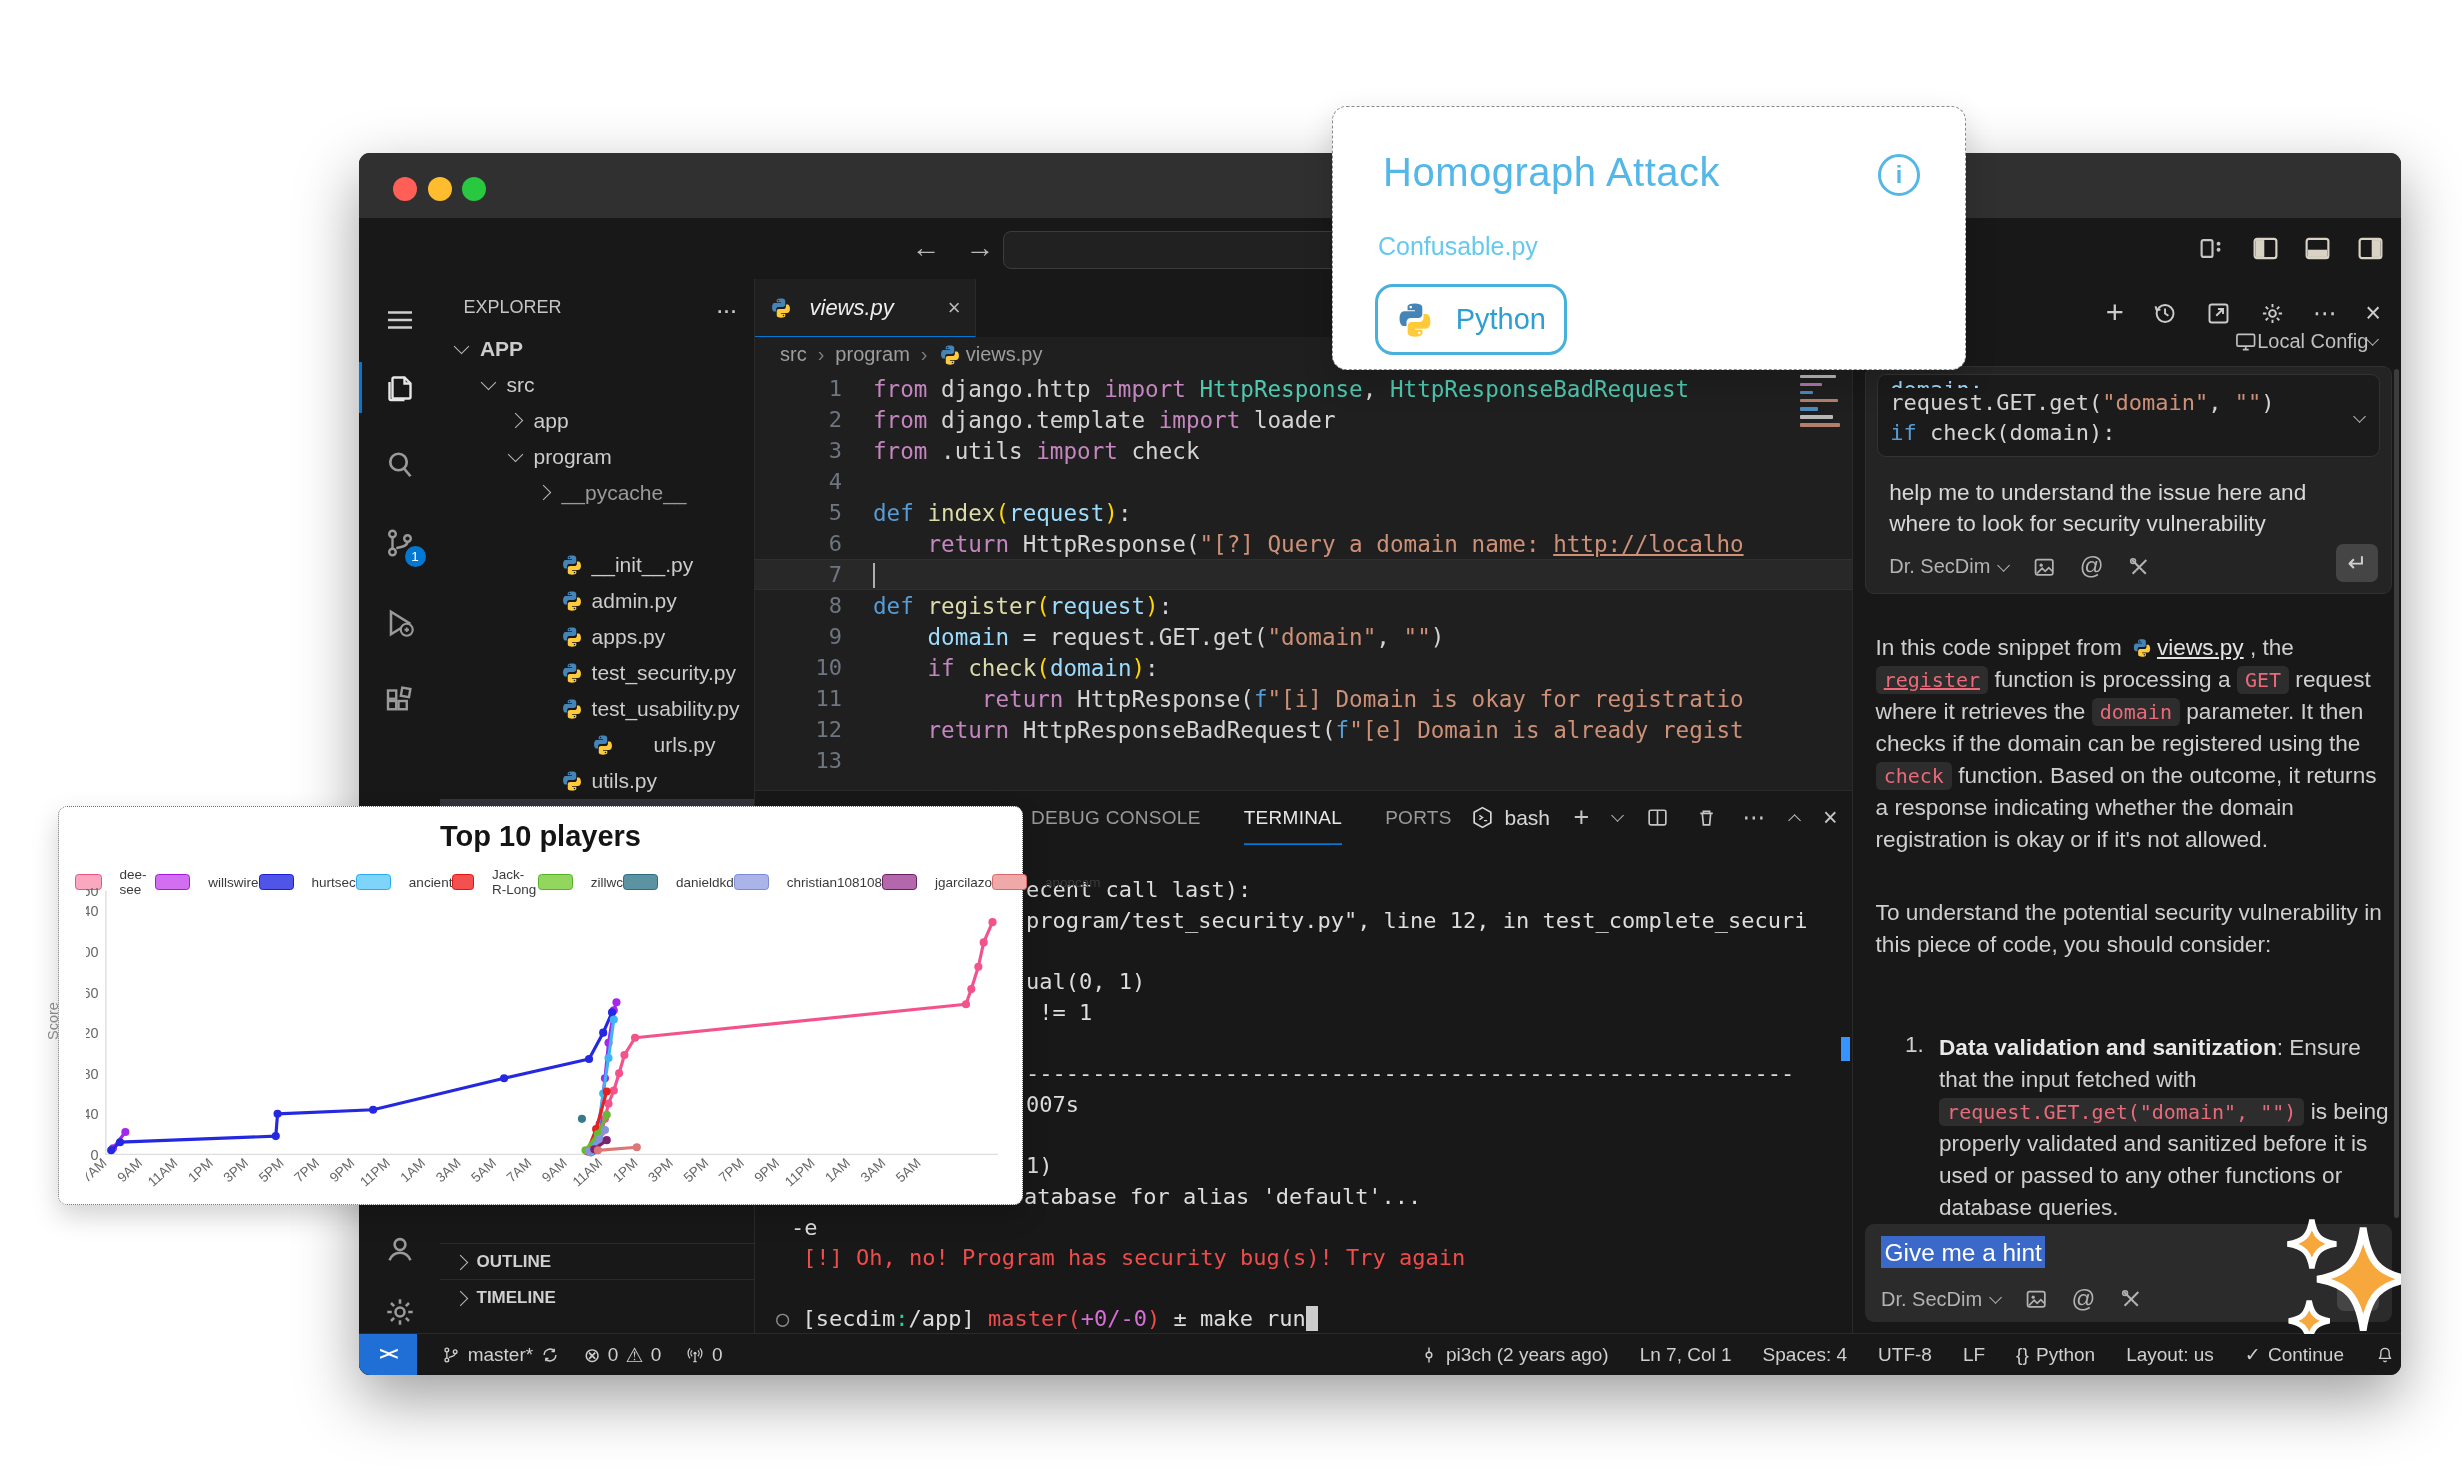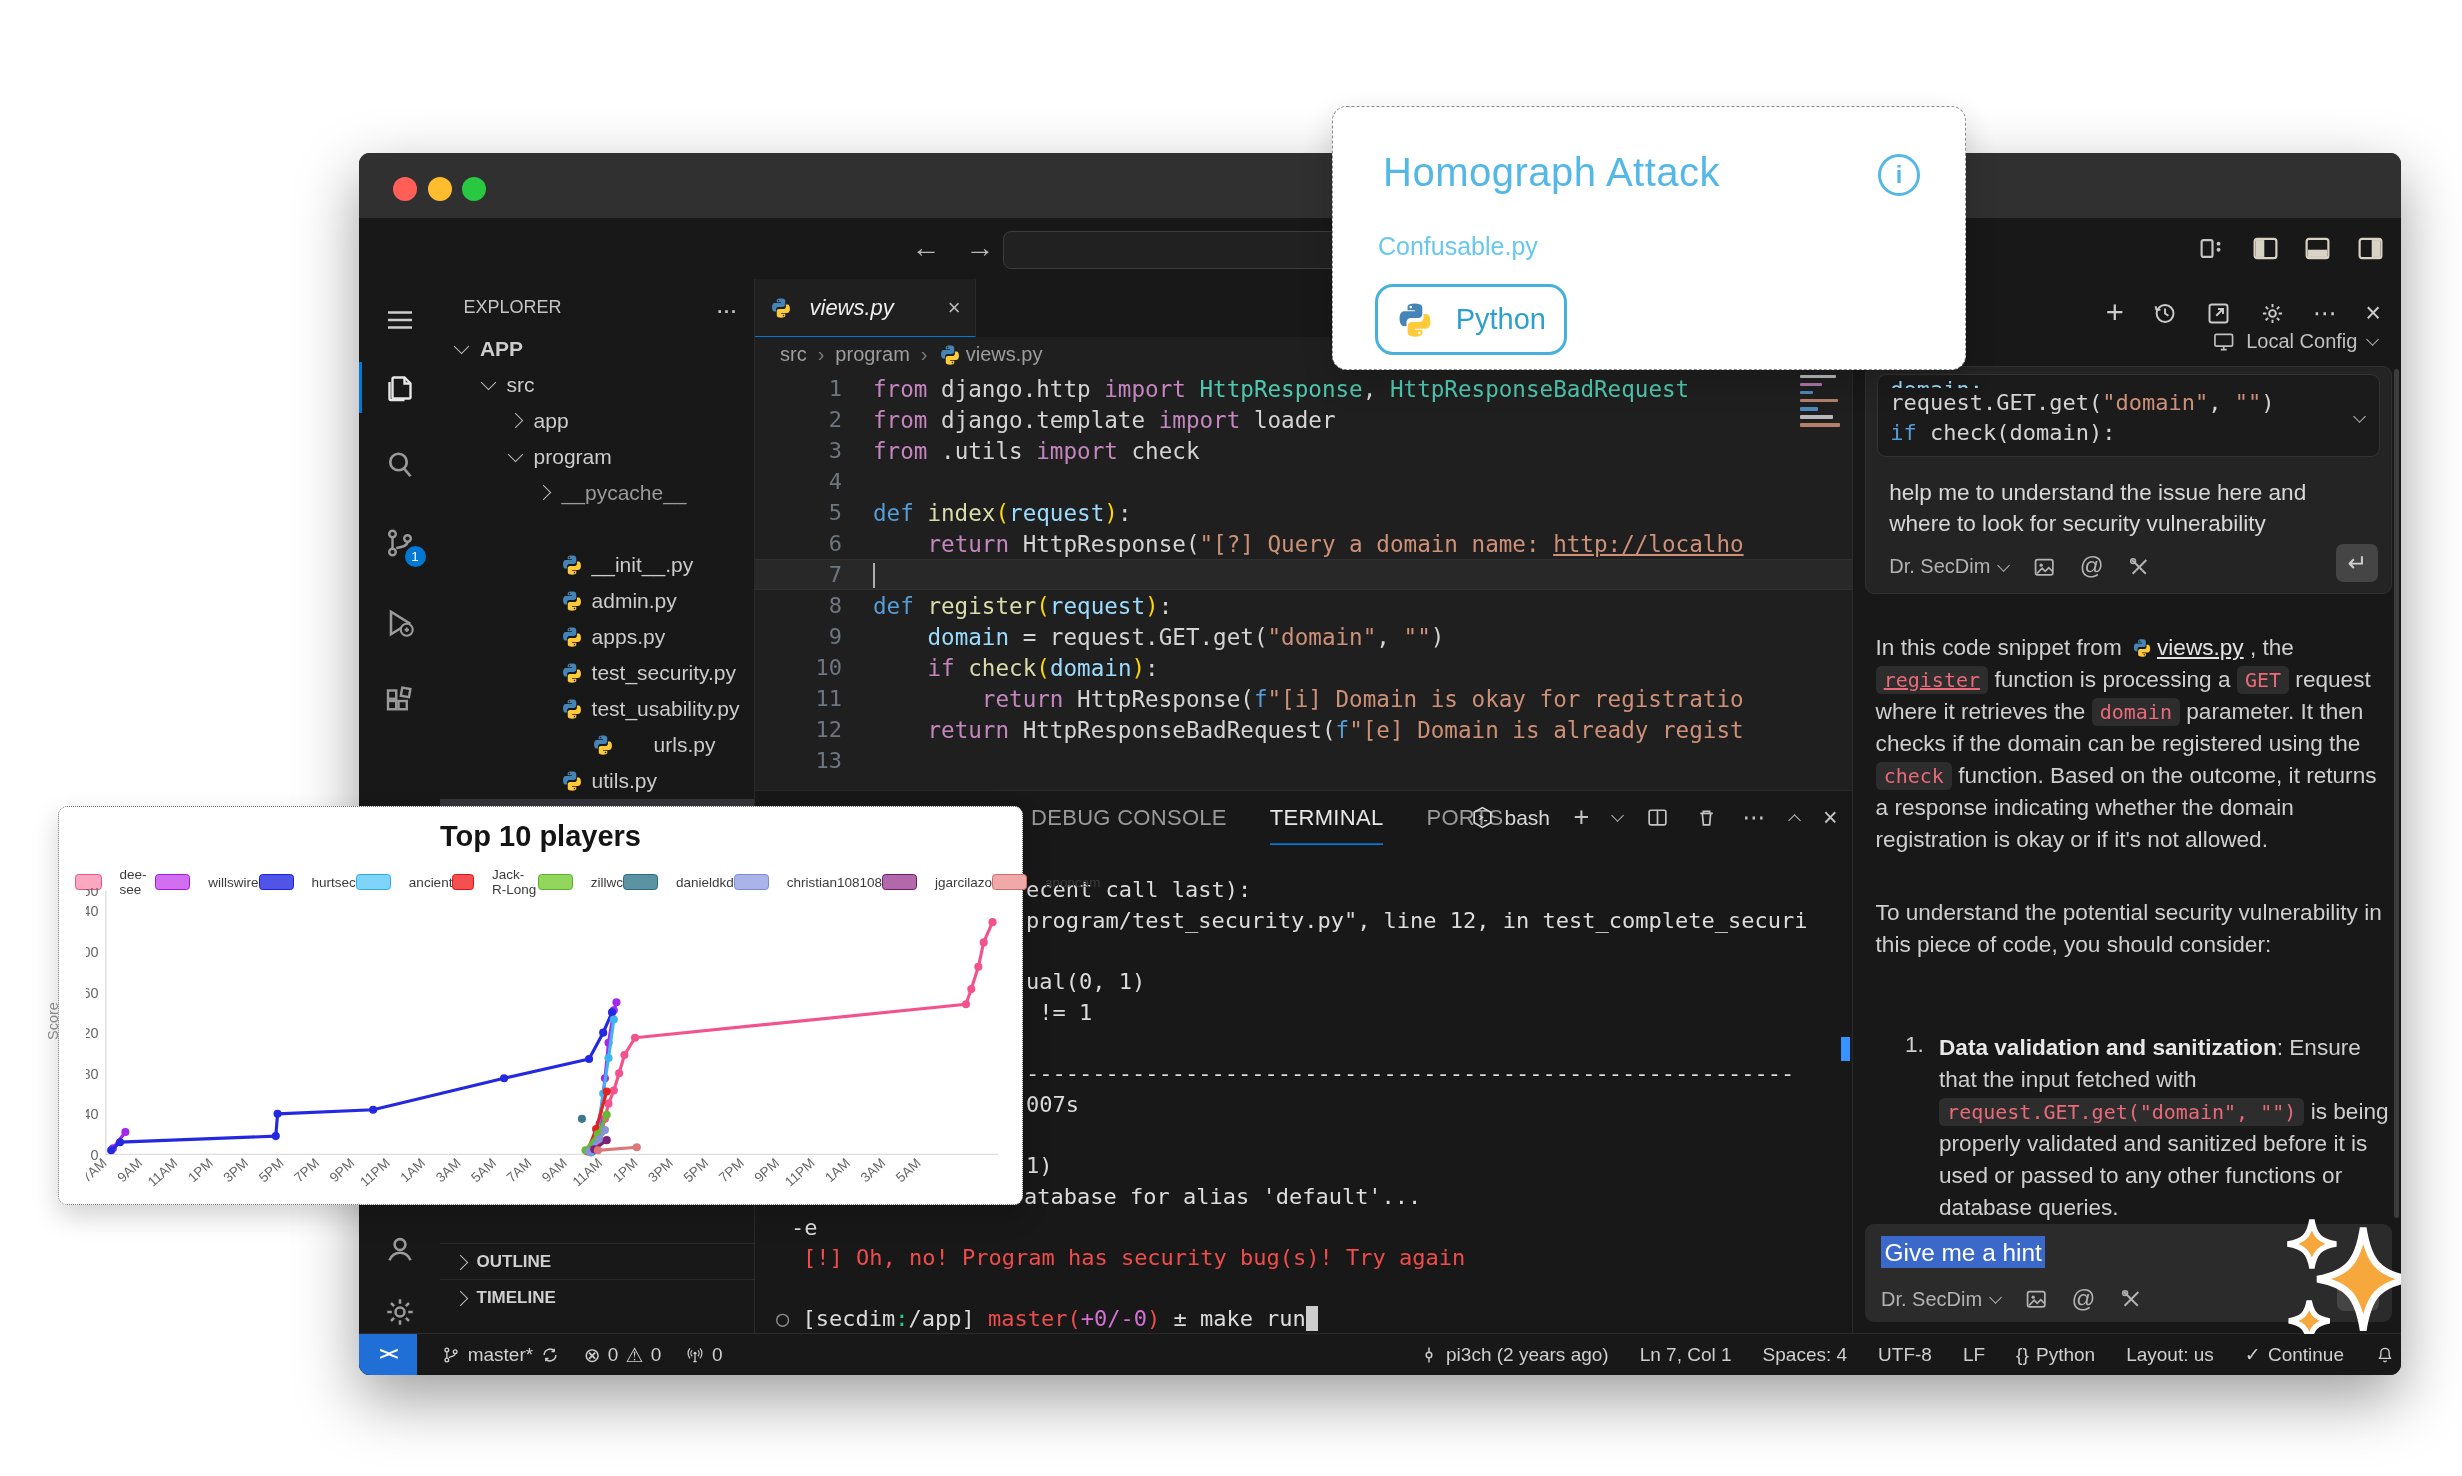--- a/index.html
+++ b/index.html
@@ -48,37 +48,37 @@
   .cline .ln{width:87px;text-align:right;color:#6e7681;flex:none;padding-right:31px;font-size:22px;}
   .cline.cur{background:rgba(255,255,255,0.045);box-shadow:inset 0 0.9px 0 #303030, inset 0 -0.9px 0 #303030;}
   .caret{display:inline-block;width:1.8px;height:25px;background:#aeafad;vertical-align:middle;}
   .tk-k{color:#C586C0;} .tk-d{color:#569CD6;} .tk-f{color:#DCDCAA;} .tk-s{color:#CE9178;}
   .tk-u{color:#CE9178;text-decoration:underline;} .tk-v{color:#9CDCFE;} .tk-p{color:#D4D4D4;}
   .tk-t{color:#4EC9B0;} .tk-y{color:#ffd700;}
   .minimap{position:absolute;top:83px;right:9px;width:43px;}
   .minimap div{height:3.6px;margin:4.5px 0;border-radius:0.9px;opacity:.85;}
   
   .panel{position:absolute;top:511px;left:0;right:0;bottom:0;background:#181818;border-top:0.9px solid #2a2a2a;}
-  .ptabs{position:absolute;top:0;left:0;right:0;height:54px;display:flex;align-items:flex-start;padding-left:276px;color:#9a9a9a;font-size:22px;letter-spacing:0.3px;}
+  .ptabs{position:absolute;top:0;left:0;right:0;height:54px;display:flex;align-items:flex-start;padding-left:276px;color:#9a9a9a;font-size:19px;letter-spacing:0.3px;}
   .ptab{margin-right:43px;height:54px;display:flex;align-items:center;}
   .ptab.active{color:#e7e7e7;box-shadow:inset 0 -1.8px 0 #0078d4;}
   .picons{position:absolute;right:14.5px;top:11px;display:flex;align-items:center;gap:23.5px;color:#c5c5c5;font-size:22.6px;}
   .picons svg{width:25px;height:25px;}
   .pshell{display:flex;align-items:center;gap:9px;font-size:21px;color:#d7d7d7;}
   #term-lines{position:absolute;inset:0;font-family:"DejaVu Sans Mono",monospace;font-size:22px;}
   .tline{position:absolute;white-space:pre;}
   .tm-w{color:#dddddd;} .tm-r{color:#f14c4c;} .tm-g{color:#23d18b;} .tm-m{color:#d670d6;} .tm-dim{color:#8a8a8a;}
   #term-prompt{position:absolute;left:21px;top:515px;white-space:pre;font-family:"DejaVu Sans Mono",monospace;font-size:22px;}
   .blockcaret{display:inline-block;width:12.6px;height:24.4px;background:#cccccc;vertical-align:-4.5px;}
   .term-mark{position:absolute;right:1.8px;top:246px;width:9px;height:23.5px;background:#3794ff;}
   
   .chat{position:absolute;top:126px;left:1493px;right:0;bottom:41px;background:#181818;border-left:0.9px solid #2a2a2a;overflow:hidden;}
   .chat-icons{position:absolute;top:16.3px;right:20px;display:flex;gap:27px;align-items:center;color:#cccccc;font-size:27px;}
   .chat-icons svg{width:27px;height:27px;}
-  .cfgrow{position:absolute;top:51px;right:23.5px;display:flex;align-items:center;gap:11px;color:#c0c0c0;font-size:20px;}
+  .cfgrow{position:absolute;top:51px;right:23.5px;display:flex;align-items:center;color:#c0c0c0;font-size:20px;}
   .cfgrow svg{width:23.5px;height:23.5px;}
   .chev-s{width:8.1px;height:8.1px;border-right:1.8px solid #bbb;border-bottom:1.8px solid #bbb;display:inline-block;transform:rotate(45deg);margin-top:-3.6px;}
   .msgbox{position:absolute;left:11.7px;right:9px;top:87px;height:226px;background:#242425;border:0.9px solid #2f2f30;border-radius:9px;}
   .ctxbox{position:absolute;left:11px;right:11px;top:7.2px;height:81px;background:#1b1b1c;border:0.9px solid #333;border-radius:9px;overflow:hidden;padding:0 12.6px;font-family:"DejaVu Sans Mono",monospace;font-size:22px;line-height:30px;}
   .ctxclip{height:12.6px;overflow:hidden;color:#9cdcfe;}
   .ctxbox .expand{position:absolute;right:14.5px;top:40px;}
   .umsg{position:absolute;left:23.5px;top:110px;right:23.5px;color:#d8d8d8;font-size:22.6px;line-height:31px;}
   .modelrow{position:absolute;left:23.5px;bottom:12.6px;display:flex;align-items:center;gap:23.5px;color:#b3b3b3;font-size:20px;}
   .modelrow svg{width:24.4px;height:24.4px;}
   .sendbtn{position:absolute;right:12.6px;bottom:11px;width:42px;height:38px;background:#454545;border-radius:7.2px;color:#cfcfcf;font-size:23.5px;text-align:center;line-height:38px;}

